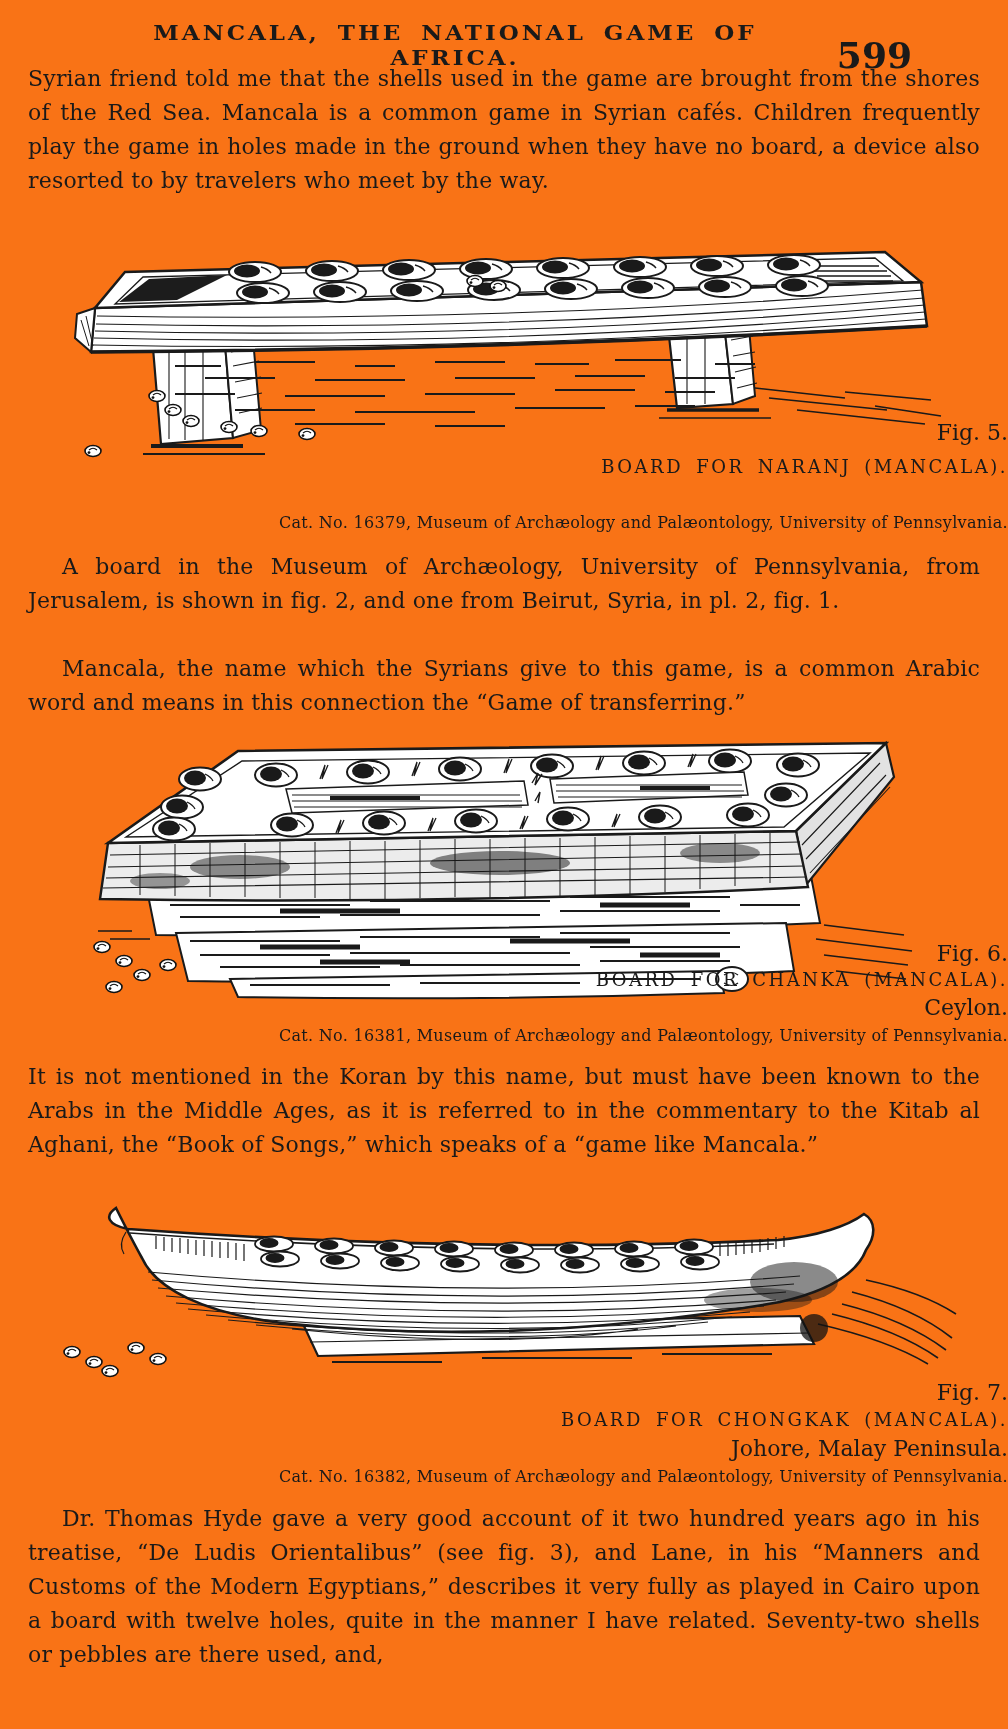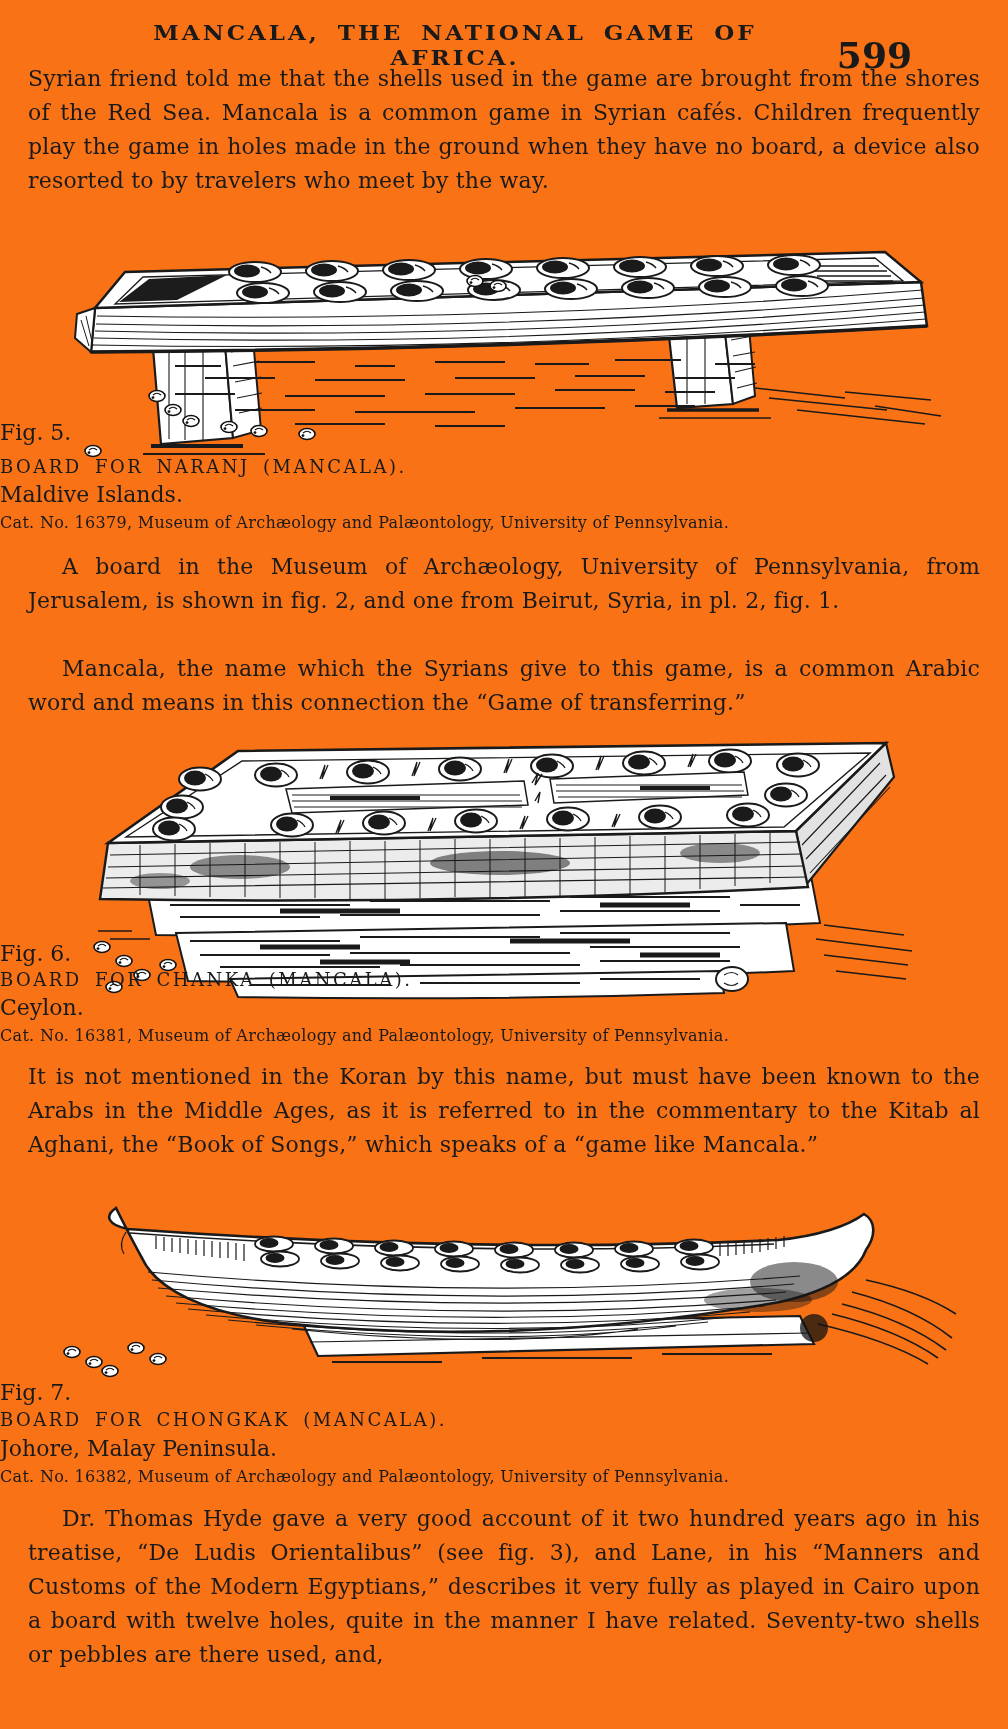--- a/index.html
+++ b/index.html
@@ -16,21 +16,21 @@
   .pageno {
     position:absolute; top:6px; right:96px; font-size:36px; font-weight:bold;margin-top:28px;
   }
   .para {
     position:absolute; left:28px; width:952px;
     font-size:22px; line-height:34px; text-align:justify; letter-spacing:.2px;
   }
   .para.indent { text-indent:34px; }
   .figart { position:absolute; }
   .figlabel, .figtitle, .figorigin, .figcat {
-    position:absolute; left:0; width:1008px; text-align:left;
+    position:absolute; left:0; width:1008px; text-align:right;
   }
   .figlabel  { font-size:22px; }
   .figtitle  { font-size:18px; letter-spacing:2.5px; word-spacing:5px; }
   .figorigin { font-size:22px; }
   .figcat    { font-size:16px; letter-spacing:.3px; }
 </style>
 </head>
 <body>
 
 <div class="page">
@@ -111,21 +111,20 @@
         <use href="#sh5" x="118" y="172"></use>
         <use href="#sh5" x="136" y="183"></use>
       <use href="#sh5" x="174" y="189"></use>
         <use href="#sh5" x="204" y="193"></use>
         <use href="#sh5" x="252" y="196"></use>
       <use href="#sh5" x="38" y="213"></use>
     </g>
   </svg>
   <div class="figlabel" style="top:420px">Fig. 5.</div>
   <div class="figtitle" style="top:456px">BOARD FOR NARANJ (MANCALA).</div>
-  <div class="figorigin" style="top:482px">Maldive Islands.</div>
   <div class="figcat" style="top:513px">Cat. No. 16379, Museum of Archæology and Palæontology, University of Pennsylvania.</div>
 
   <div class="para indent" style="top:550px">A board in the Museum of Archæology, University of Pennsylvania, from Jerusalem, is shown in fig. 2, and one from Beirut, Syria, in pl. 2, fig. 1.</div>
   <div class="para indent" style="top:652px">Mancala, the name which the Syrians give to this game, is a common Arabic word and means in this connection the “Game of transferring.”</div>
 
   <svg class="figart" style="top:735px;left:80px" width="840" height="272" viewBox="0 0 840 272">
     <defs>
       <g id="h6">
         <ellipse rx="21" ry="11.5" fill="#fff" stroke="#1a1a1a" stroke-width="2"></ellipse>
         <ellipse cx="-5" cy="-1" rx="11" ry="7.5" fill="#1a1a1a"></ellipse>

